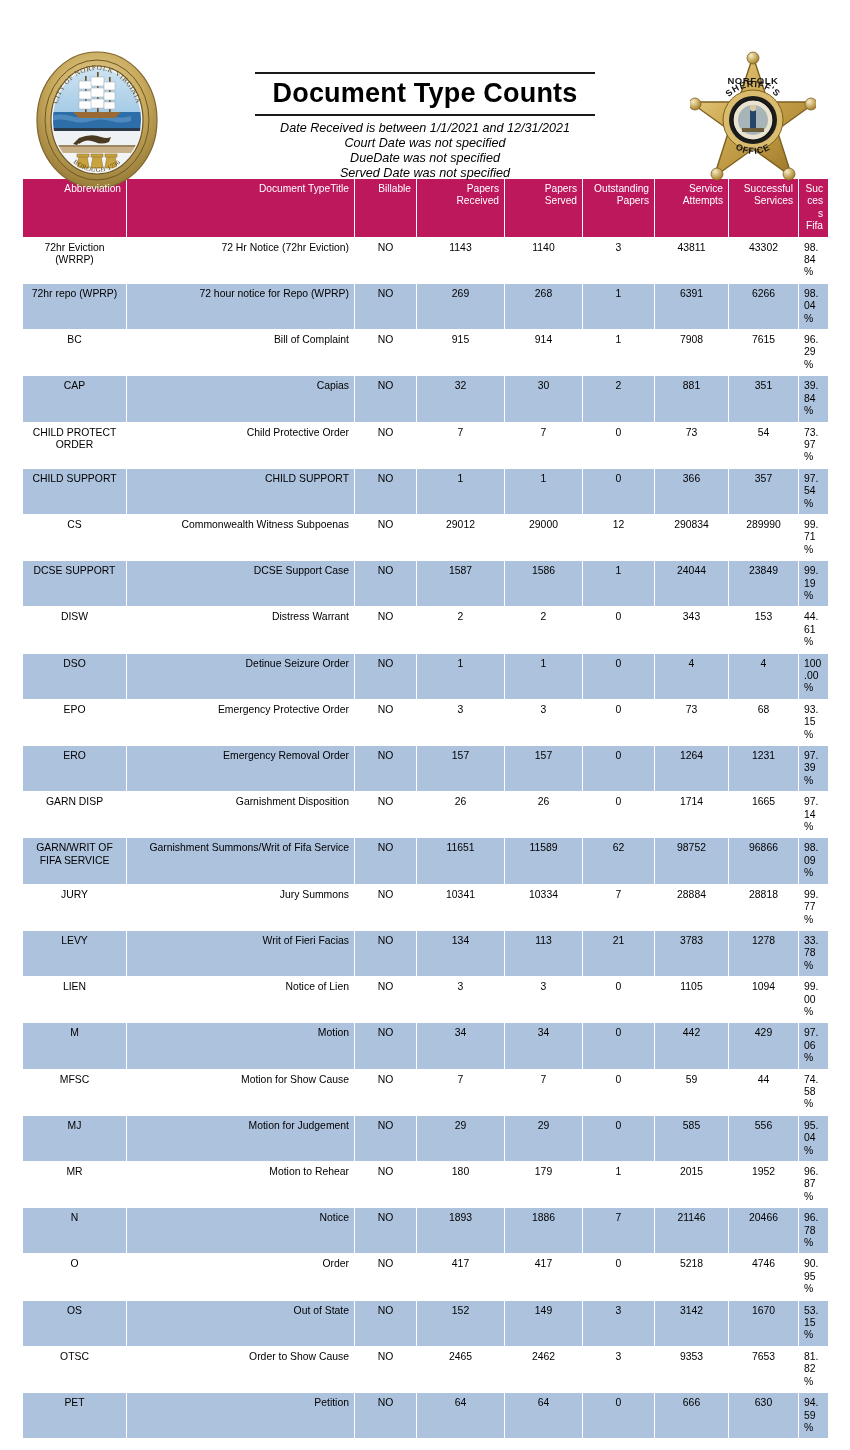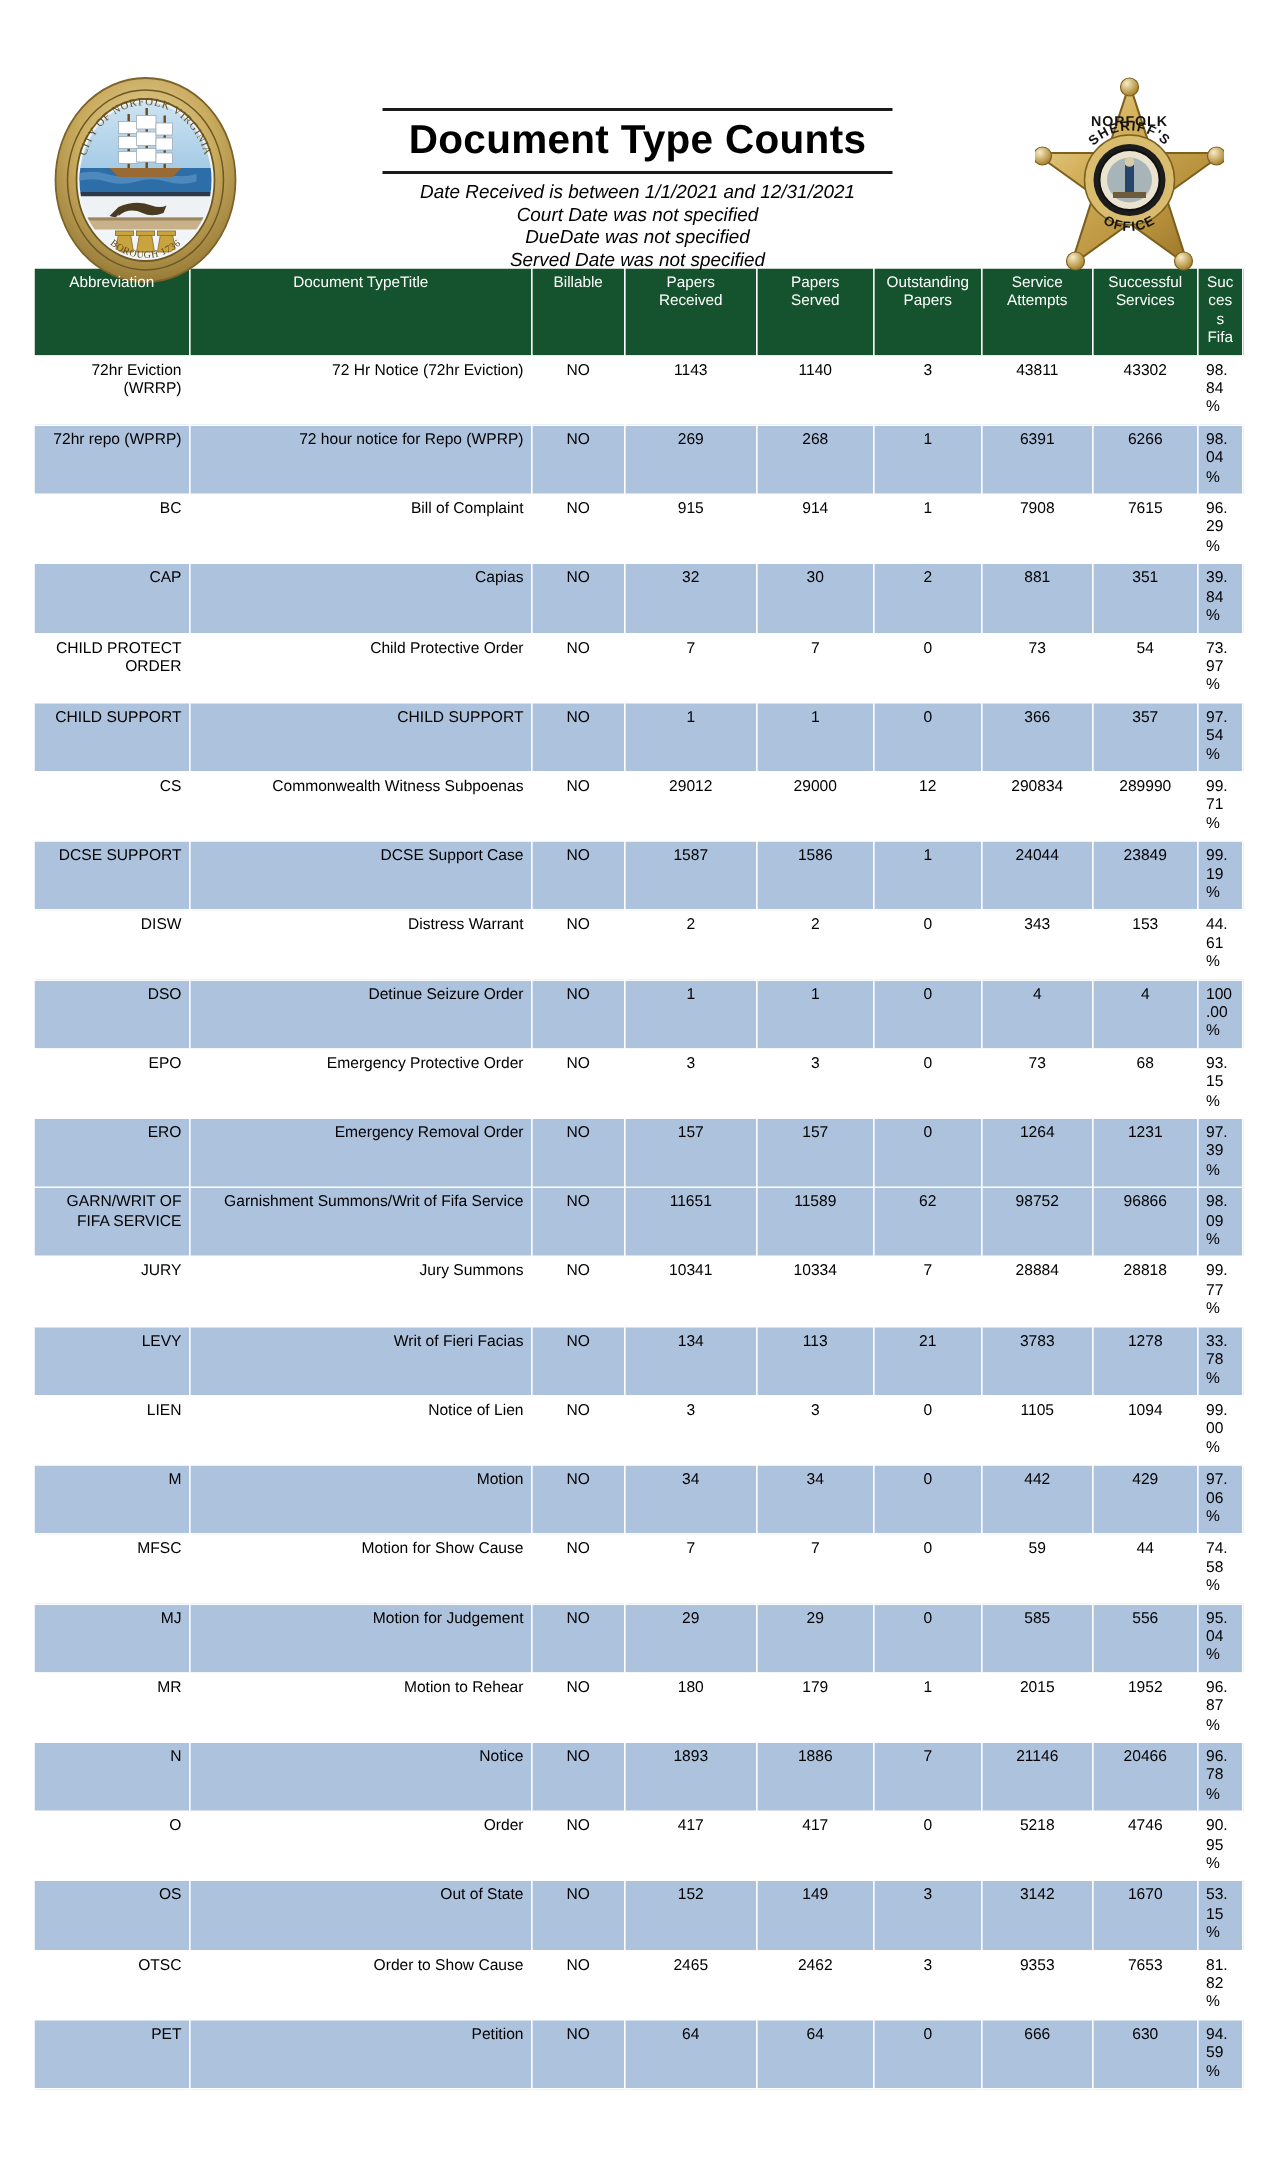--- a/index.html
+++ b/index.html
@@ -90,25 +90,25 @@
   table.report th,
   table.report td {
     border: 1px solid #ffffff;
     padding: 4px 5px;
     vertical-align: top;
     line-height: 12.4px;
     word-wrap: break-word;
   }
 
   thead th {
-    background: #14532d;
+    background: #be185d;
     color: #ffffff;
     font-weight: normal;
     font-size: 10.2px;
-    text-align: center;
+    text-align: right;
     vertical-align: bottom;
     height: 32px;
     padding-bottom: 3px;
     border: 1px solid #ffffff;
   }
 
   tbody td {
     background: #ffffff;
     border-left: 1px solid #d2d2d2;
     border-right: 1px solid #d2d2d2;
@@ -117,21 +117,21 @@
   }
   tbody tr.shaded td {
     background: #adc2dd;
     border-left-color: #ffffff;
     border-right-color: #ffffff;
     border-top-color: #ffffff;
     border-bottom-color: #ffffff;
   }
 
   
-  .c-abbr  { text-align: right; }
+  .c-abbr  { text-align: center; }
   .c-title { text-align: right; }
   .c-bill  { text-align: center; }
   .c-num   { text-align: center; }
   .c-rate  { text-align: left; }
 
   
   col.w-abbr  { width: 104px; }
   col.w-title { width: 228px; }
   col.w-bill  { width: 62px; }
   col.w-recv  { width: 88px; }
@@ -436,20 +436,31 @@
             <td class="c-abbr">ERO</td>
             <td class="c-title">Emergency Removal Order</td>
             <td class="c-bill">NO</td>
             <td class="c-num">157</td>
             <td class="c-num">157</td>
             <td class="c-num">0</td>
             <td class="c-num">1264</td>
             <td class="c-num">1231</td>
             <td class="c-rate">97.39 %</td>
           </tr>
+          <tr>
+            <td class="c-abbr">GARN DISP</td>
+            <td class="c-title">Garnishment Disposition</td>
+            <td class="c-bill">NO</td>
+            <td class="c-num">26</td>
+            <td class="c-num">26</td>
+            <td class="c-num">0</td>
+            <td class="c-num">1714</td>
+            <td class="c-num">1665</td>
+            <td class="c-rate">97.14 %</td>
+          </tr>
           <tr class="shaded">
             <td class="c-abbr">GARN/WRIT OF FIFA SERVICE</td>
             <td class="c-title">Garnishment Summons/Writ of Fifa Service</td>
             <td class="c-bill">NO</td>
             <td class="c-num">11651</td>
             <td class="c-num">11589</td>
             <td class="c-num">62</td>
             <td class="c-num">98752</td>
             <td class="c-num">96866</td>
             <td class="c-rate">98.09 %</td>

